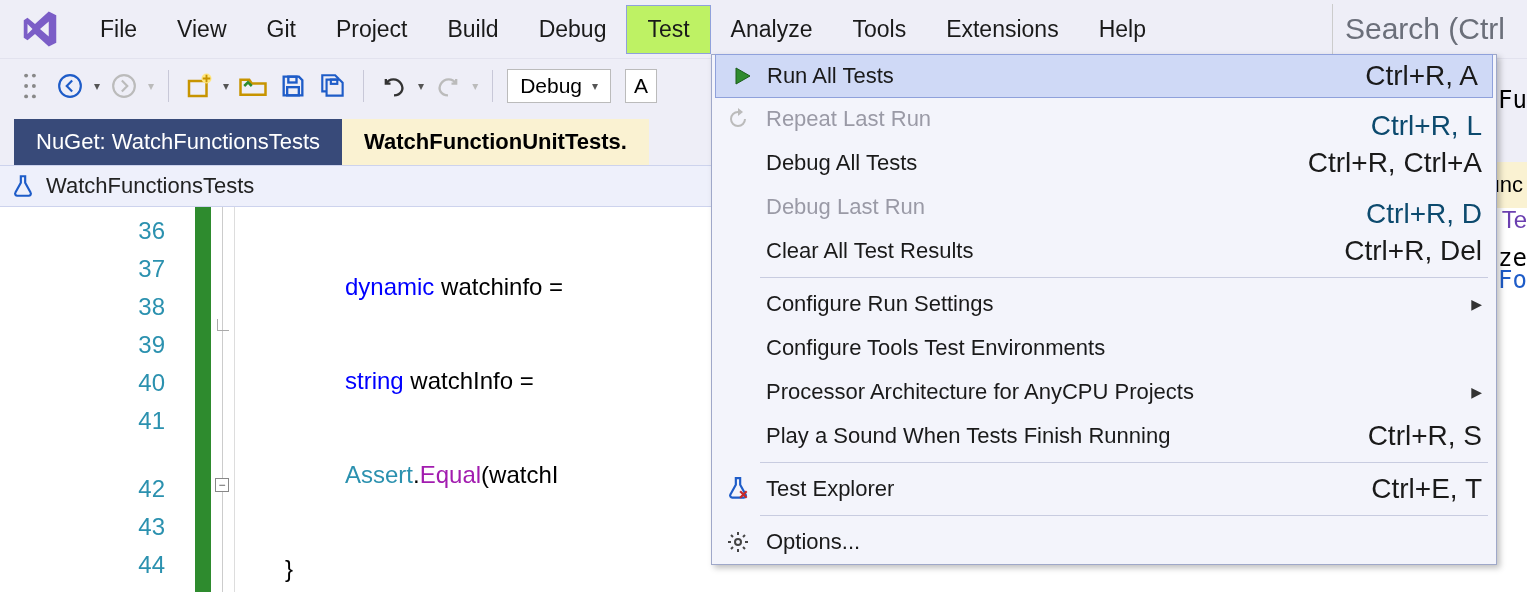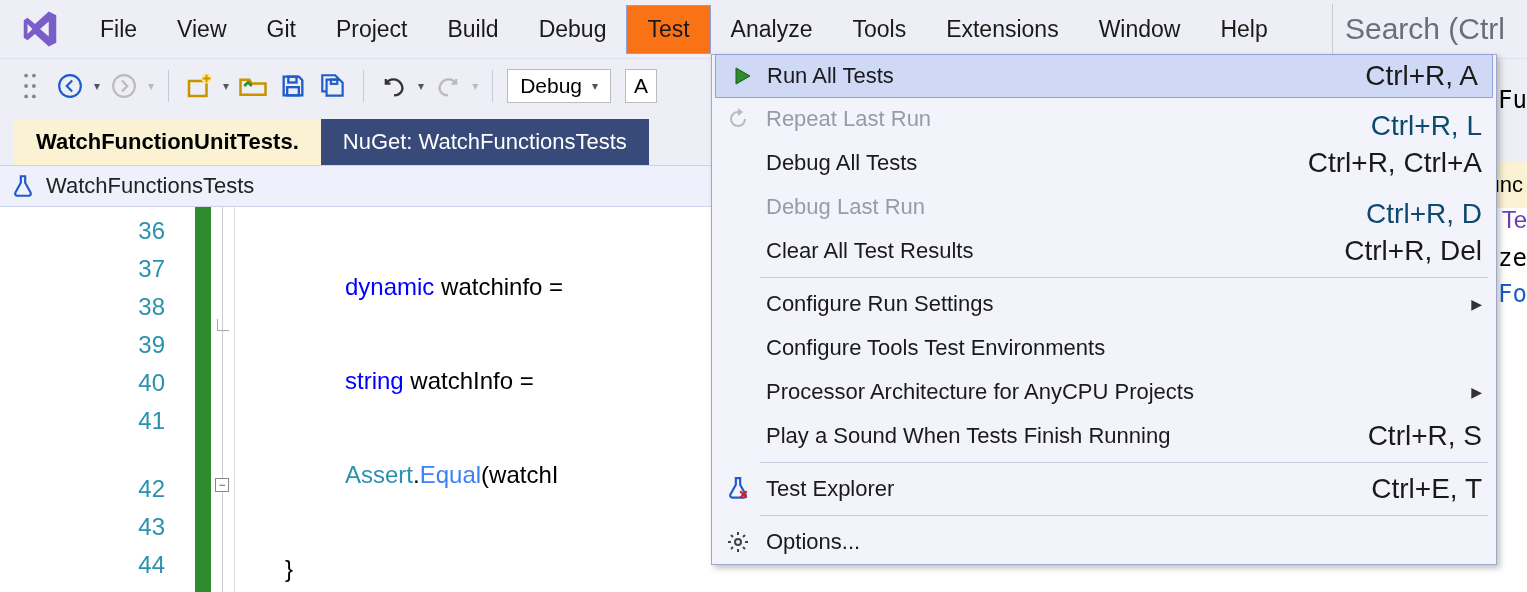--- a/index.html
+++ b/index.html
@@ -2,21 +2,21 @@
 <html><head>
 <meta charset="utf-8">
 <style>
 * { margin: 0; padding: 0; box-sizing: border-box; font-family: 'Segoe UI', Tahoma, sans-serif; }
 body { background: #f5f5fb; width: 1527px; height: 592px; overflow: hidden; position: relative; font-size: 22px; }
 
 
 .menubar { display: flex; align-items: center; height: 58px; background: #eeeef7; padding: 0 10px; }
 .vs-logo { width: 40px; height: 40px; margin: 0 20px 0 10px; }
 .menubar-item { padding: 10px 20px; cursor: pointer; color: #1a1a1a; font-size: 23px; }
-.menubar-item.open { background: #f97316; border: 1px solid #8fa1db; }
+.menubar-item.open { background: #bef264; border: 1px solid #8fa1db; }
 .search-box { margin-left: auto; padding: 8px 12px; color: #6b6f7a; border-left: 1px solid #ccc; background:#eeeef7; font-size: 30px; }
 
 
 .toolbar { display: flex; align-items: center; height: 55px; background: #eeeef7; padding: 0 14px; gap: 8px; border-top:1px solid #e2e2ee; }
 .tb-btn { display:flex; align-items:center; justify-content:center; width:32px; height:32px; }
 .tb-sep { width:1px; height:32px; background:#c8c8d8; margin:0 6px; }
 .tb-dropdown { display:flex; align-items:center; border:1px solid #bbb; background:#fff; padding:4px 12px; font-size:21px; gap:10px; }
 .tb-dropdown .caret { font-size:12px; color:#555; }
 
 
@@ -33,21 +33,21 @@
 .gutter { width:195px; text-align:right; color:#2b91af; background:#fff; padding-top:5px; }
 .gutter .ln { height:38px; line-height:38px; padding-right:30px; }
 .gutter .ln.ref { height:30px; }
 .marker { width:16px; background:#2e8b2e; }
 .outline { width:24px; border-right:1px solid #ddd; position:relative; }
 .fold { position:absolute; left:4px; width:14px; height:14px; border:1px solid #888; display:flex; align-items:center; justify-content:center; font-size:12px; color:#555; background:#fff; }
 .code { padding-left:110px; padding-top:5px; white-space:pre; color:#000; }
 .code .line { height:38px; line-height:38px; }
 .kw { color:#0000ff; }
 .type { color:#2b91af; }
-.method { color:#3b82f6; }
+.method { color:#a21caf; }
 
 
 .dropdown { position:absolute; top:54px; left:711px; width:786px; background:#f3f4fb; border:1px solid #9fa8c9; box-shadow:3px 3px 6px rgba(0,0,0,0.25); padding:0 0; z-index:100; }
 .dd-item { display:flex; align-items:center; height:44px; padding:0 14px 0 54px; position:relative; font-size:22px; color:#1a1a1a; }
 .dd-item.highlight { background:#cfd9f6; border:1px solid #8fa1db; margin:-1px 3px; padding-left:51px; }
 .dd-item.disabled { color:#9a9aa6; }
 .dd-item .shortcut { margin-left:auto; color:#1a1a1a; font-size:28px; }
 .dd-item.disabled .shortcut { color:#0c4a6e;margin-top:14px; }
 .dd-item .dd-icon { position:absolute; left:12px; width:28px; height:28px; display:flex; align-items:center; justify-content:center; }
 .dd-item .arrow { margin-left:auto; font-size:14px; color:#333; }
@@ -68,21 +68,20 @@
   <div class="menubar-item">File</div>
   <div class="menubar-item">View</div>
   <div class="menubar-item">Git</div>
   <div class="menubar-item">Project</div>
   <div class="menubar-item">Build</div>
   <div class="menubar-item">Debug</div>
   <div class="menubar-item open">Test</div>
   <div class="menubar-item">Analyze</div>
   <div class="menubar-item">Tools</div>
   <div class="menubar-item">Extensions</div>
-  <div class="menubar-item">Window</div>
   <div class="menubar-item">Help</div>
   <div class="search-box">Search (Ctrl</div>
 </div>
 
 <div class="toolbar">
   <div class="tb-btn">
       <svg width="14" height="26" viewBox="0 0 10 20">
         <circle cx="2" cy="2" r="1.5" fill="#888"></circle>
         <circle cx="8" cy="2" r="1.5" fill="#888"></circle>
         <circle cx="2" cy="10" r="1.5" fill="#888"></circle>
@@ -149,22 +148,22 @@
   <span style="color:#bbb;font-size:12px">▾</span>
   <div class="tb-sep"></div>
   <div class="tb-dropdown">
     <span>Debug</span>
     <span class="caret">▾</span>
   </div>
   <div style="border:1px solid #bbb;background:#fff;padding:4px 8px;font-size:21px;margin-left:6px">A</div>
 </div>
 
 <div class="tabstrip">
+  <div class="tab">NuGet: WatchFunctionsTests</div>
   <div class="tab active">WatchFunctionUnitTests.</div>
-  <div class="tab">NuGet: WatchFunctionsTests</div>
 </div>
 
 <div class="breadcrumb">
   <svg class="flask" viewBox="0 0 24 24">
       <path d="M9 3h6M10 3v6l-5 9a2 2 0 002 3h10a2 2 0 002-3l-5-9V3" fill="none" stroke="#1e5cc8" stroke-width="2"></path>
     </svg>
   <span>WatchFunctionsTests</span>
 </div>
 
 <div class="editor">
@@ -201,21 +200,21 @@
     
   </div>
 </div>
 
 <div class="cut-text" style="top:86px">lFu</div>
 <div style="position:absolute;right:0;top:162px;background:#faf2d2;padding:10px 4px;font-size:22px">unc</div>
 <div class="cut-text" style="top:206px;color:#6b3fb0"><svg width="20" height="20" viewBox="0 0 24 24" style="display:inline">
       <rect x="4" y="4" width="16" height="16" fill="none" stroke="#6b3fb0" stroke-width="2"></rect>
     </svg> <span>Te</span></div>
 <div class="cut-text" style="top:244px">ze</div>
-<div class="cut-text" style="top:280px;color:#1e5cc8">Fo</div>
+<div class="cut-text" style="top:266px;color:#1e5cc8">Fo</div>
 
 <div class="dropdown">
   <div class="dd-item highlight">
     <span class="dd-icon">
         <svg width="24" height="24" viewBox="0 0 24 24">
           <path d="M6 4l14 8-14 8z" fill="#2e8b2e" stroke="#1a5c1a" stroke-width="1"></path>
         </svg>
       </span>
     <span>Run All Tests</span>
     <span class="shortcut">Ctrl+R, A</span>

